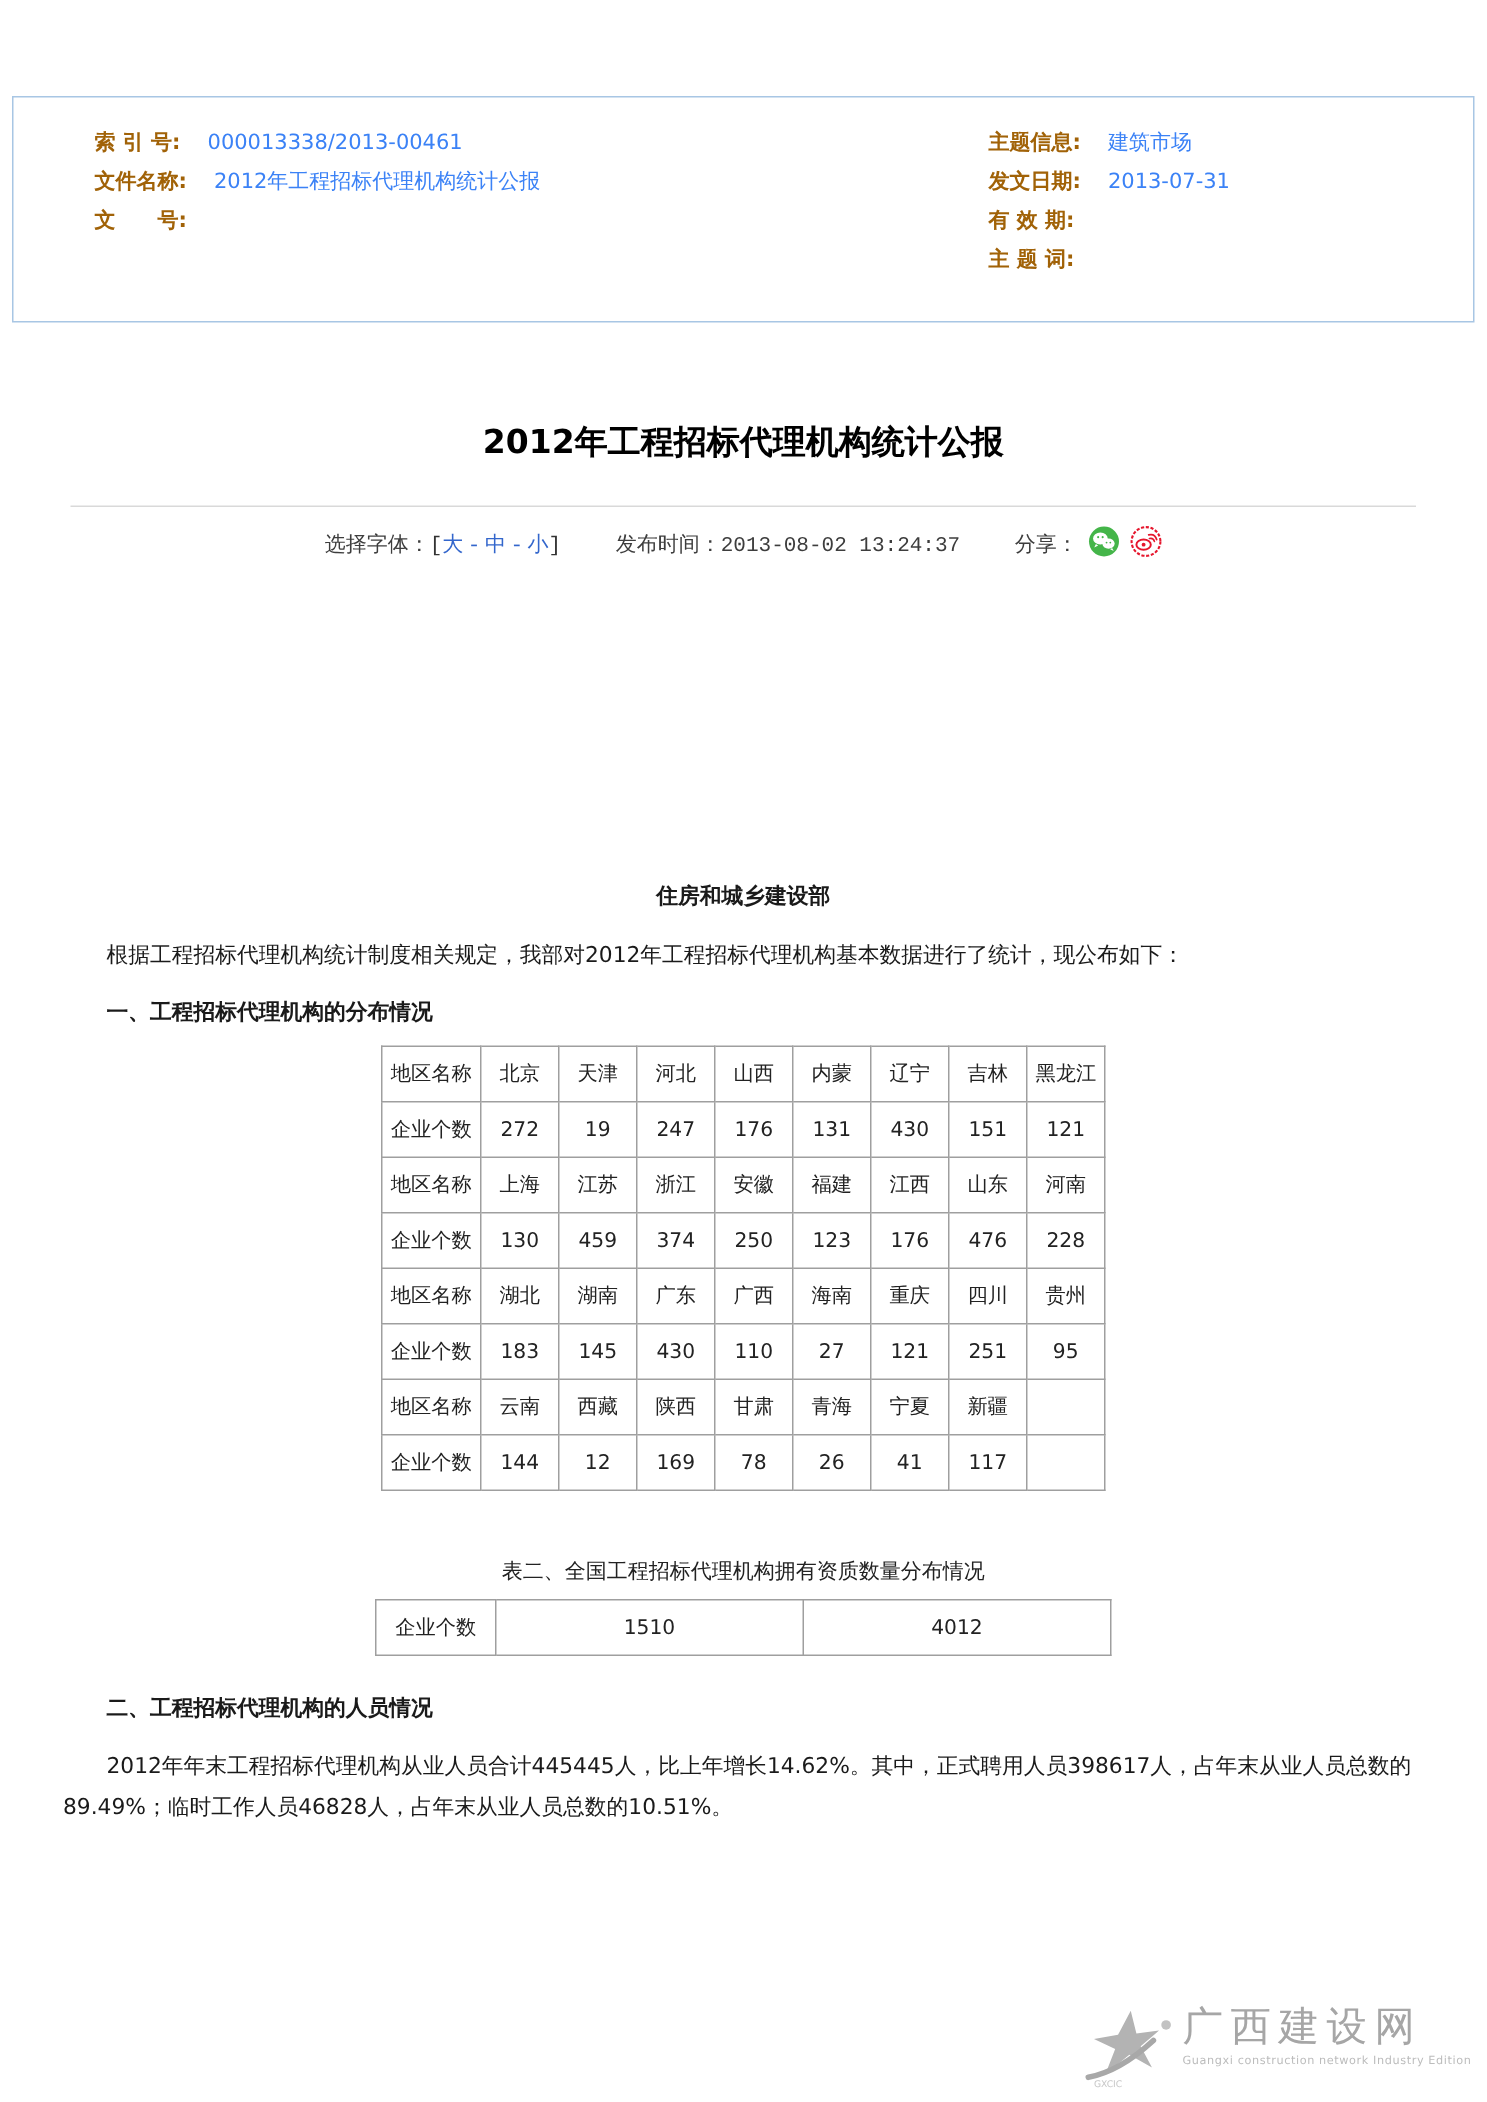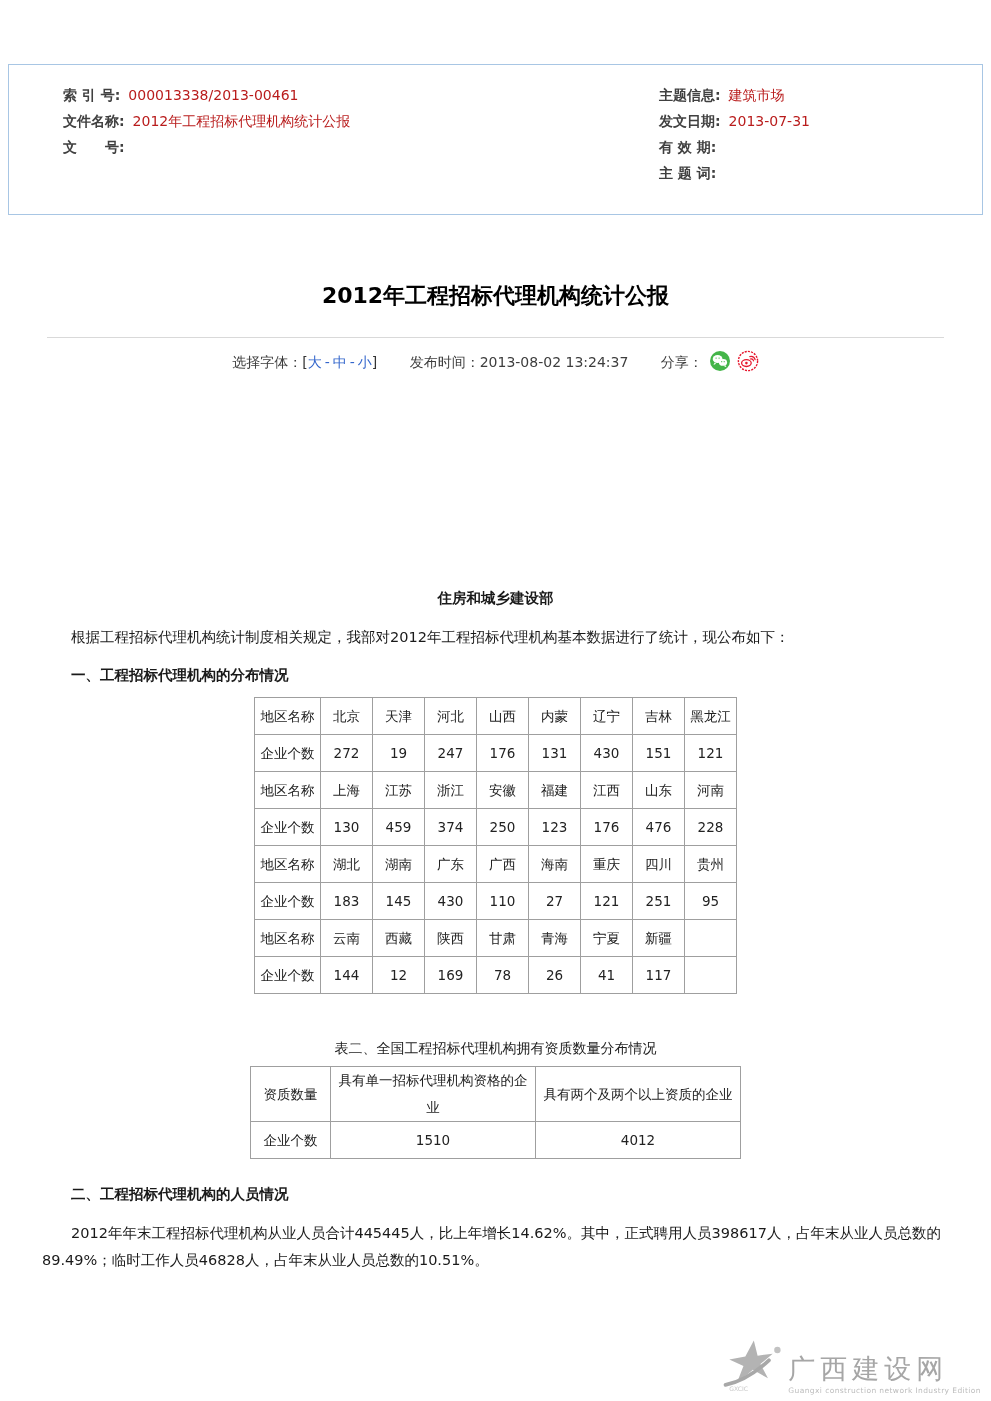--- a/index.html
+++ b/index.html
@@ -13,32 +13,32 @@
   
   .doc-info {
     position:absolute; left:8px; top:64px; width:975px; height:151px;
     border:1px solid #a8c6e4; background:#ffffff;
     display:flex; padding-top:22px;
   }
   .doc-info-col { display:flex; flex-direction:column; gap:9px; }
   .doc-info-col.left  { padding-left:54px; width:650px; }
   .doc-info-col.right { padding-left:0; }
   .meta-row  { font-size:14px; line-height:17px; white-space:pre; }
-  .meta-label{ color:#404040; font-weight:bold; }
-  .meta-value{ color:#b91c1c; margin-left:8px; }
+  .meta-label{ color:#a16207; font-weight:bold; }
+  .meta-value{ color:#3b82f6; margin-left:18px; }
 
   
   .article-head { position:absolute; left:0; top:215px; width:991px; }
   .page-title {
     margin-top:66px; text-align:center;
     font-size:22px; font-weight:bold; color:#000; line-height:30px;
   }
   .title-divider { margin:26px 47px 0 47px; border-top:1px solid #d9d9d9; height:0; }
   .article-meta {
-    margin-top:12px; text-align:center; font-size:14px; color:#3d3d3d; line-height:24px;
+    margin-top:12px; text-align:center; font-size:14px; color:#3d3d3d; line-height:24px;font-family:Liberation Mono, monospace;
   }
   .article-meta .grp { margin-left:28px; }
   .article-meta .grp:first-child { margin-left:0; }
   .font-size-link { color:#3366cc; cursor:pointer; }
   .fs-sep { color:#3366cc; margin:0 3px; }
   .bracket { color:#333; }
   .share-icon { vertical-align:-5px; margin-left:6px; cursor:pointer; }
 
   
   .content {
@@ -59,21 +59,21 @@
     font-size:13.5px; color:#222; height:37px; padding:0 2px;
   }
   .table1 td { width:52px; }
   .table1 td:first-child { width:66px; }
   .table2 td { width:205px; }
   .table2 td:first-child { width:80px; }
 
   
   .footer-logo {
     position:absolute; right:10px; bottom:6px;
-    display:flex; align-items:flex-end;
+    display:flex; align-items:flex-start;
   }
   .footer-text { margin-left:4px; }
   .footer-cn {
     font-family:"DejaVu Serif","Liberation Serif",serif;
     font-size:27px; color:#a6a6a6; letter-spacing:5px; line-height:30px;
   }
   .footer-en { font-size:7.5px; color:#bcbcbc; margin-top:2px; letter-spacing:0.4px; }
 </style>
 </head>
 <body>
@@ -217,25 +217,20 @@
           </tr>
         </tbody>
     </table>
   </div>
 
   <div class="table-wrap tw2">
     <div class="table-caption">表二、全国工程招标代理机构拥有资质数量分布情况</div>
     <table class="table2">
       <tbody>
           <tr>
-            <td>资质数量</td>
-            <td>具有单一招标代理机构资格的企业</td>
-            <td>具有两个及两个以上资质的企业</td>
-          </tr>
-          <tr>
             <td>企业个数</td>
             <td>1510</td>
             <td>4012</td>
           </tr>
         </tbody>
     </table>
   </div>
 
   <div class="section-title" style="margin-top:22px;">二、工程招标代理机构的人员情况</div>
   <div class="para">2012年年末工程招标代理机构从业人员合计445445人，比上年增长14.62%。其中，正式聘用人员398617人，占年末从业人员总数的89.49%；临时工作人员46828人，占年末从业人员总数的10.51%。</div>

